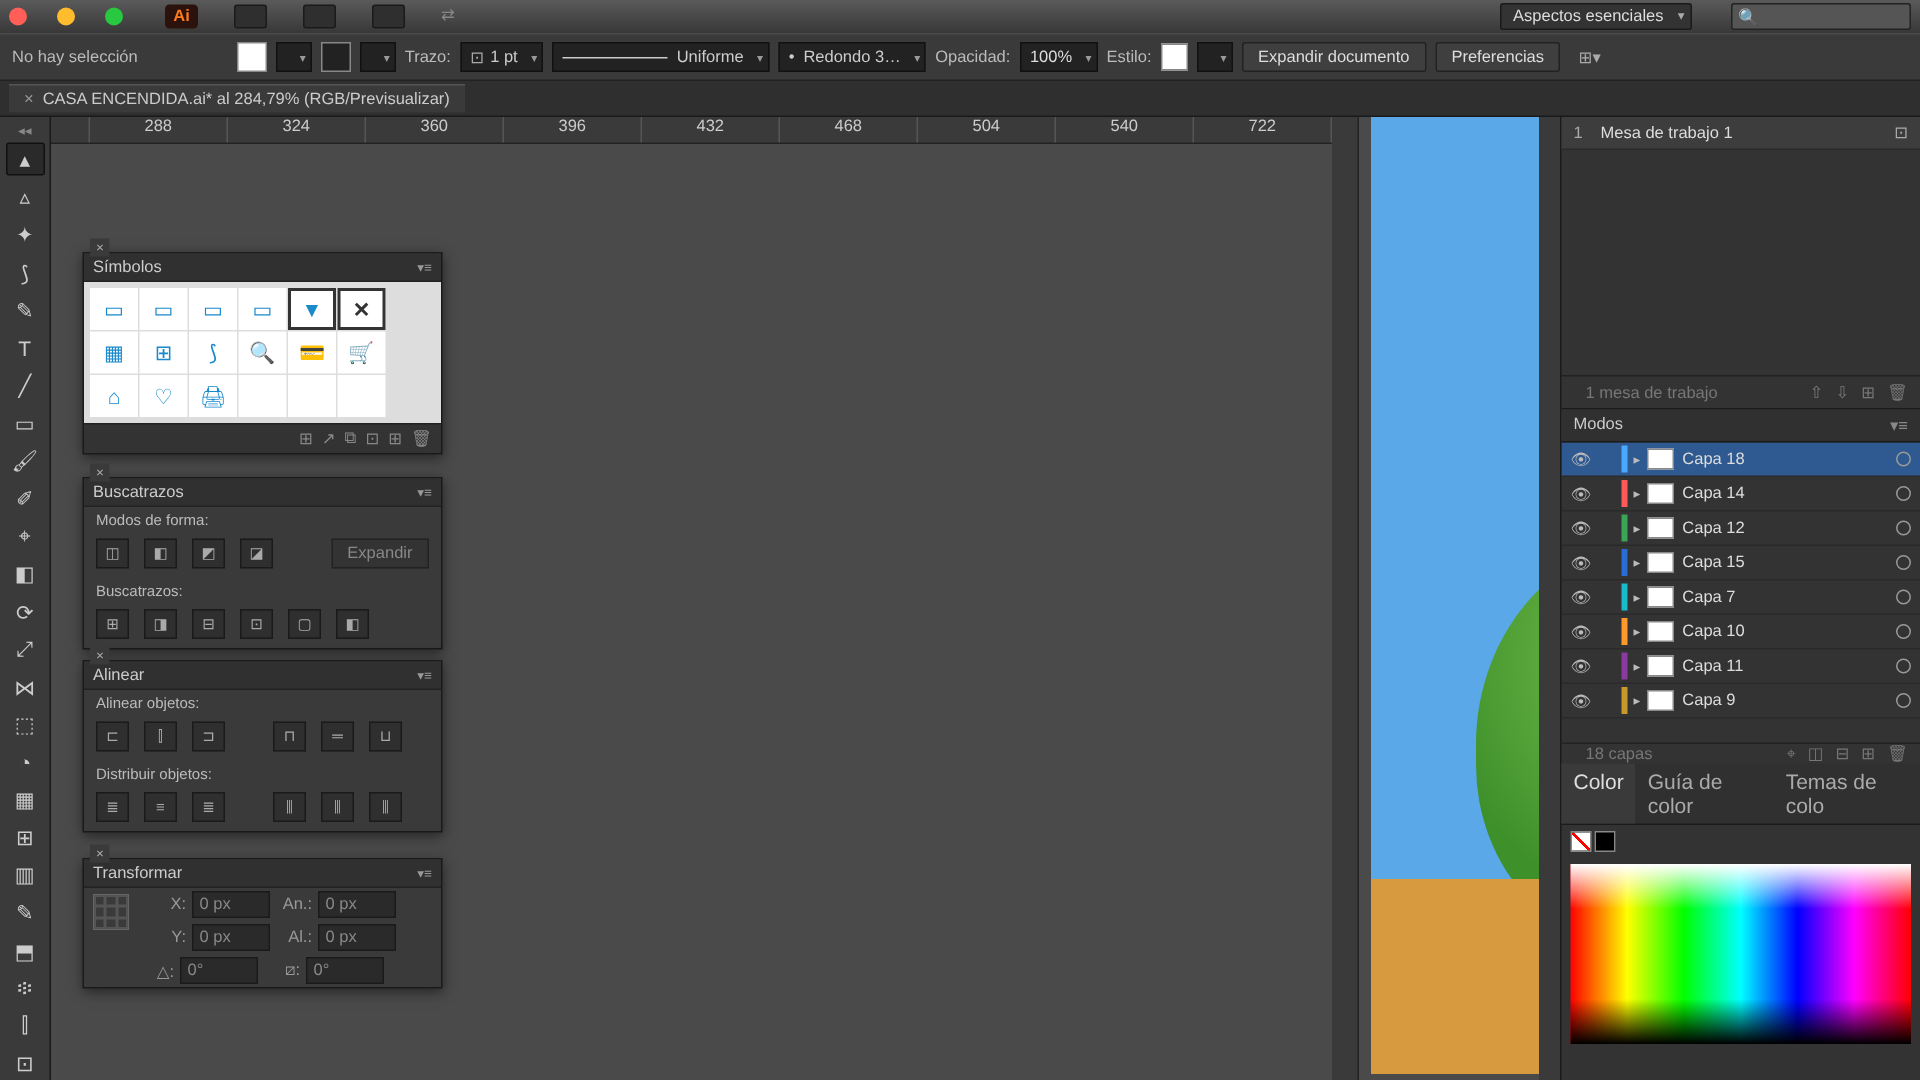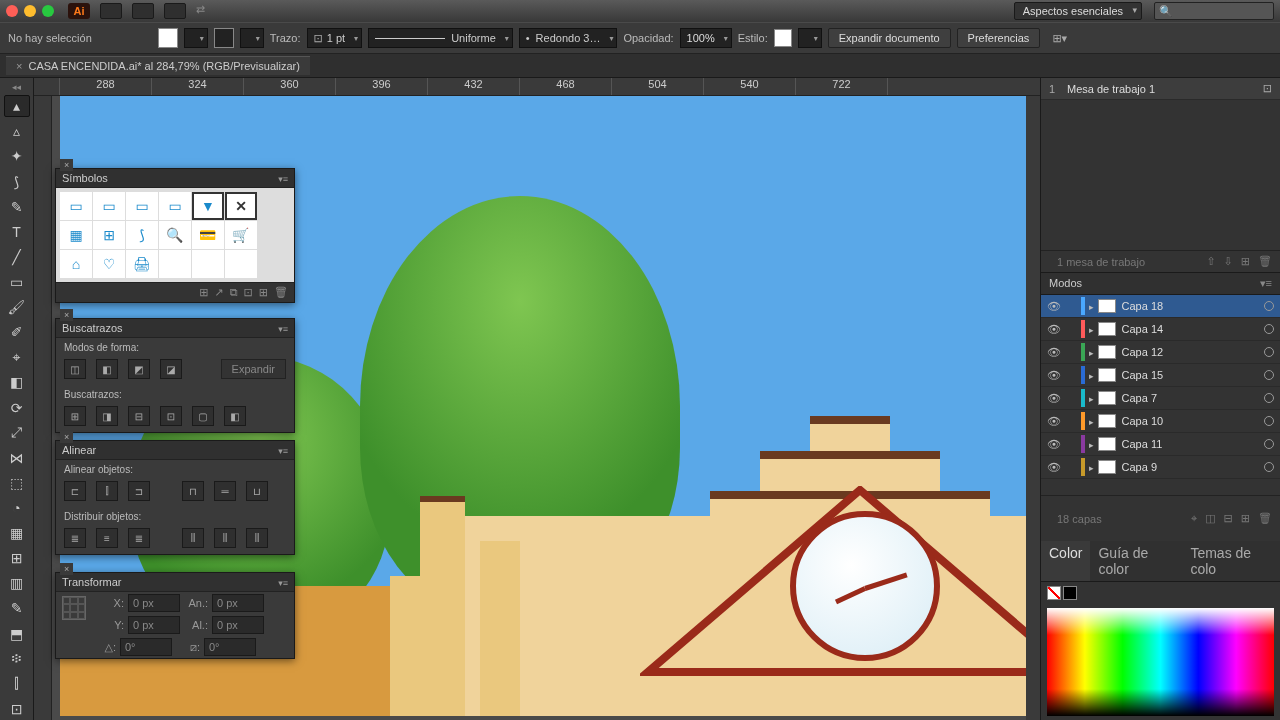--- a/index.html
+++ b/index.html
@@ -1,21 +1,21 @@
 <!DOCTYPE html>
 <html><head>
 <meta charset="utf-8">
 <style>
 *{box-sizing:border-box;margin:0;padding:0;font-family:"Lucida Grande","Segoe UI",Arial,sans-serif;font-size:11px;color:#ccc}
 body{background:#2a2a2a;width:1280px;height:720px;overflow:hidden}
 .row{display:flex;align-items:center}
 .col{display:flex;flex-direction:column}
 
 
-.titlebar{height:22px;background:linear-gradient(#5a5a5a,#383838);display:flex;align-items:center;padding:0 6px;gap:6px}
+.titlebar{height:22px;background:linear-gradient(#5a5a5a,#383838);display:flex;align-items:center;padding:0 6px;gap:20px}
 .tl{width:12px;height:12px;border-radius:50%}
 .tl.r{background:#ff5f57}.tl.y{background:#ffbd2e}.tl.g{background:#28c940}
 .ai{width:22px;height:16px;background:#2b120c;color:#ff7a1a;font-weight:bold;text-align:center;line-height:16px;border-radius:3px;margin-left:8px}
 .tb-ico{width:22px;height:16px;background:#2f2f2f;border:1px solid #1a1a1a;border-radius:2px;margin-left:4px}
 .titlebar .spacer{flex:1}
 .workspace{background:#333;border:1px solid #1a1a1a;padding:2px 18px 2px 8px;border-radius:2px;color:#ddd;position:relative}
 .workspace:after{content:"▾";position:absolute;right:4px;top:2px;font-size:9px;color:#aaa}
 .search{width:120px;height:18px;background:#555;border:1px solid #222;border-radius:2px;margin-left:6px;display:flex;align-items:center;padding-left:4px;color:#999}
 
 
@@ -33,21 +33,21 @@
 .tabbar{height:24px;background:#2f2f2f;border-bottom:1px solid #1a1a1a;display:flex;align-items:center;padding-left:6px}
 .tab{background:#3a3a3a;padding:3px 10px;color:#ddd;border-top:1px solid #555;display:flex;gap:6px}
 .tab .x{color:#999}
 
 
 .main{display:flex;height:642px}
 .tools{width:34px;background:#3a3a3a;border-right:1px solid #1a1a1a;display:flex;flex-direction:column;align-items:center;padding-top:4px;gap:3px}
 .tool{width:26px;height:24px;display:flex;align-items:center;justify-content:center;color:#ccc;font-size:14px;border-radius:2px}
 .tool.sel{background:#2a2a2a;border:1px solid #111}
 
-.canvas-wrap{flex:1;background:#4a4a4a;display:flex;flex-direction:column;position:relative}
+.canvas-wrap{flex:1;background:#4a4a4a;display:flex;flex-direction:row;position:relative}
 .ruler-h{height:18px;background:#3a3a3a;border-bottom:1px solid #222;display:flex;color:#aaa;font-size:9px}
 .ruler-h span{width:92px;text-align:center;border-right:1px solid #555}
 .canvas-body{flex:1;position:relative;overflow:hidden}
 .ruler-v{position:absolute;left:0;top:0;bottom:0;width:18px;background:#3a3a3a;border-right:1px solid #222}
 .canvas{position:absolute;left:26px;top:0;right:4px;bottom:4px;background:#5aa8e8;overflow:hidden}
 .scroll-v{position:absolute;right:0;top:0;bottom:0;width:14px;background:#3a3a3a}
 
 
 .hill1{position:absolute;left:70px;bottom:80px;width:260px;height:280px;background:radial-gradient(ellipse 60% 60% at 50% 30%,#7fc651,#3e902b);border-radius:50% 50% 45% 45%}
 .hill2{position:absolute;left:300px;bottom:100px;width:320px;height:420px;background:radial-gradient(ellipse 60% 60% at 50% 25%,#7fc651,#3e902b);border-radius:50% 50% 40% 40%}
@@ -110,21 +110,21 @@
 
 .layers-body{flex:0 0 200px;overflow:hidden}
 .layer{display:flex;align-items:center;padding:2px 6px;border-bottom:1px solid #2a2a2a}
 .layer.sel{background:#2f5a91}
 .eye{width:16px;color:#bbb}
 .bar{width:4px;height:18px;margin:0 4px}
 .tw:before{content:"▸";color:#bbb;margin-right:4px;font-size:9px}
 .thumb{width:18px;height:14px;background:#fff;border:1px solid #888;margin-right:6px}
 .layer .nm{flex:1;color:#ddd}
 .layer .o{width:10px;height:10px;border:1px solid #999;border-radius:50%}
-.layers-foot{padding:16px 8px;display:flex;align-items:center;border-top:1px solid #222;font-size:10px;color:#aaa}
+.layers-foot{padding:0 8px;display:flex;align-items:center;border-top:1px solid #222;font-size:10px;color:#aaa}
 .layers-foot .sp{flex:1}
 .layers-foot span{margin-left:8px;color:#777}
 
 .color-tabs{display:flex;background:#303030;border-bottom:1px solid #1a1a1a}
 .color-tabs div{padding:4px 8px;color:#aaa;font-size:14px}
 .color-tabs div.act{background:#3a3a3a;color:#ddd}
 .color-sw{display:flex;gap:2px;padding:4px 6px}
 .csw{width:14px;height:14px;border:1px solid #888}
 .csw.no{background:linear-gradient(45deg,#fff 45%,red 45%,red 55%,#fff 55%)}
 .csw.bk{background:#000}

